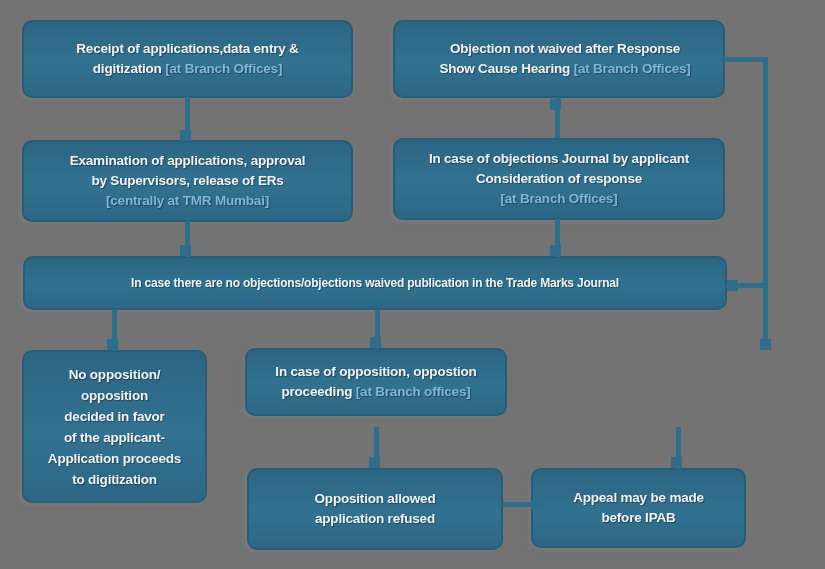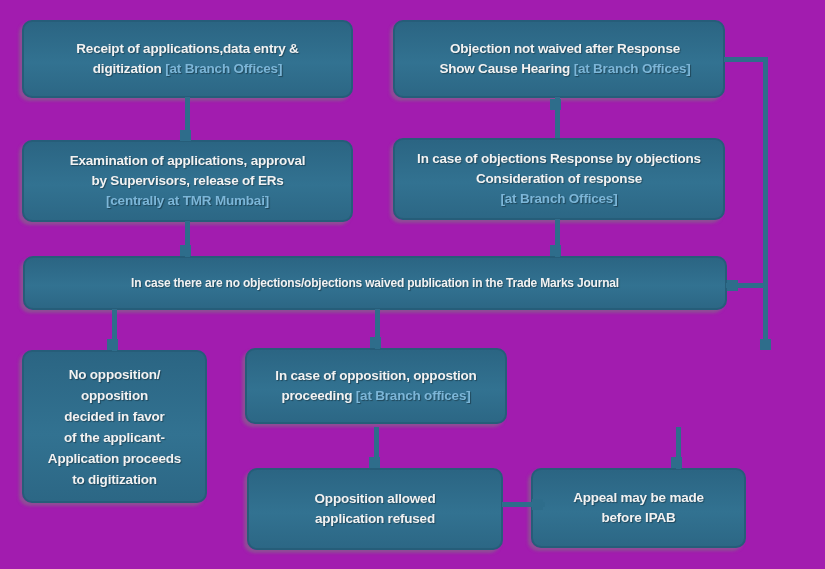--- a/index.html
+++ b/index.html
@@ -1,19 +1,19 @@
 <!DOCTYPE html>
 <html><head>
 <meta charset="utf-8">
 <style>
   html,body{margin:0;padding:0;background:#ffffff;}
   .canvas{
     position:relative;
     width:825px;height:569px;
-    background:#a21caf;
+    background:#737373;
     font-family:"Liberation Sans", sans-serif;
     overflow:hidden;
   }
   .box{
     position:absolute;
     box-sizing:border-box;
     background:linear-gradient(180deg,#2b6583 0%,#327291 55%,#2c6785 100%);
     border:2px solid #265d79;
     border-radius:10px;
     box-shadow:-3px 3px 3px rgba(125,125,125,0.5);
@@ -32,21 +32,21 @@
   }
   .loc{color:#7cb6d8;}
   .conn,.cap{position:absolute;background:#2e6d8b;}
   
   #box-receipt{left:22px;top:20px;width:331px;height:78px;}
   #box-show-cause{left:393px;top:20px;width:332px;height:78px;padding-left:20px;}
   #box-examination{left:22px;top:140px;width:331px;height:82px;}
   #box-response{left:393px;top:138px;width:332px;height:82px;}
   #box-publication{left:23px;top:256px;width:704px;height:54px;font-size:12px;}
   #box-no-opposition{left:22px;top:350px;width:185px;height:153px;line-height:21px;}
-  #box-opposition-proceeding{left:245px;top:348px;width:262px;height:76px;}
+  #box-opposition-proceeding{left:245px;top:348px;width:262px;height:68px;}
   #box-objection-refused{left:545px;top:350px;width:268px;height:78px;}
   #box-opposition-allowed{left:247px;top:468px;width:256px;height:82px;}
   #box-appeal{left:531px;top:468px;width:215px;height:80px;}
   
   #conn-receipt-exam{left:185px;top:97px;width:5px;height:43px;}
   #cap-receipt-exam{left:180px;top:130px;width:11px;height:11px;}
   #conn-showcause-response{left:555px;top:97px;width:5px;height:41px;}
   #cap-showcause-response{left:550px;top:99px;width:11px;height:11px;}
   #conn-exam-publication{left:185px;top:221px;width:5px;height:36px;}
   #cap-exam-publication{left:180px;top:245px;width:11px;height:11px;}
@@ -83,21 +83,21 @@
     <div><span>Show Cause Hearing</span> <span class="loc">[at Branch Offices]</span></div>
   </div>
 
   <div class="box" id="box-examination">
     <div><span>Examination of applications, approval</span></div>
     <div><span>by Supervisors, release of ERs</span></div>
     <div><span class="loc">[centrally at TMR Mumbai]</span></div>
   </div>
 
   <div class="box" id="box-response">
-    <div><span>In case of objections Response by objections</span></div>
+    <div><span>In case of objections Journal by applicant</span></div>
     <div><span>Consideration of response</span></div>
     <div><span class="loc">[at Branch Offices]</span></div>
   </div>
 
   <div class="box" id="box-publication">
     <div><span>In case there are no objections/objections waived publication in the Trade Marks Journal</span></div>
   </div>
 
   <div class="box" id="box-no-opposition">
     <div><span>No opposition/</span></div>

